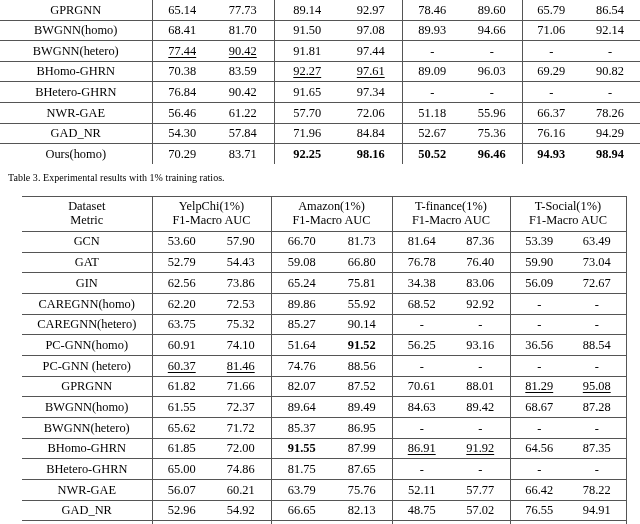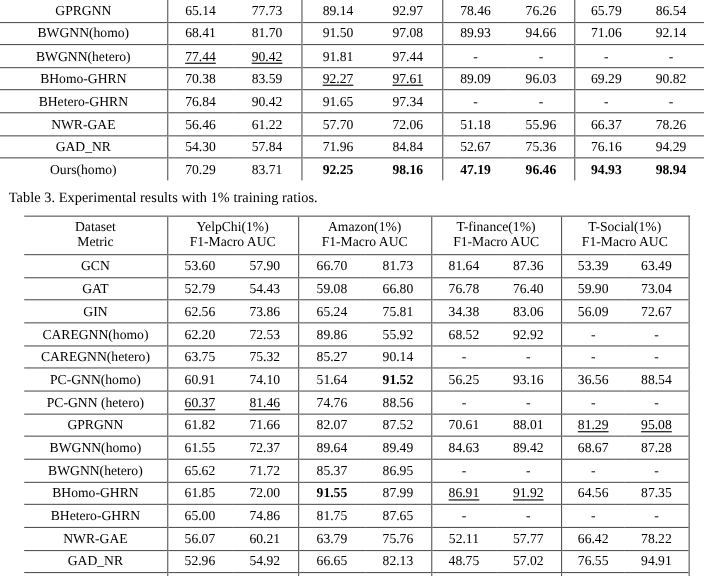--- a/index.html
+++ b/index.html
@@ -54,21 +54,21 @@
   }
   #table2 { width: 640px; }
   #table2 td { height: 19.6px; }
   #table2 .namecell { padding-right: 0px; }
 
   
   .caption {
     position: absolute;
     left: 8px;
     top: 172px;
-    font-size: 13px;
+    font-size: 10px;
     letter-spacing: 0.05px;
     white-space: nowrap;
   }
 
   
   #table3-wrap {
     position: absolute;
     left: 22px;
     top: 196px;
     width: 604px;
@@ -103,21 +103,21 @@
           <col style="width:60px">
       </colgroup>
       <tbody id="table2-body">
           <tr>
             <td class="namecell rule-top">GPRGNN</td>
             <td class="rule-top vline-l"><span>65.14</span></td>
             <td class="rule-top"><span>77.73</span></td>
             <td class="rule-top vline-l"><span>89.14</span></td>
             <td class="rule-top"><span>92.97</span></td>
             <td class="rule-top vline-l"><span>78.46</span></td>
-            <td class="rule-top"><span>76.26</span></td>
+            <td class="rule-top"><span>89.60</span></td>
             <td class="rule-top vline-l"><span>65.79</span></td>
             <td class="rule-top"><span>86.54</span></td>
           </tr>
           <tr>
             <td class="namecell rule-top">BWGNN(homo)</td>
             <td class="rule-top vline-l"><span>68.41</span></td>
             <td class="rule-top"><span>81.70</span></td>
             <td class="rule-top vline-l"><span>91.50</span></td>
             <td class="rule-top"><span>97.08</span></td>
             <td class="rule-top vline-l"><span>89.93</span></td>
@@ -179,21 +179,21 @@
             <td class="rule-top"><span>75.36</span></td>
             <td class="rule-top vline-l"><span>76.16</span></td>
             <td class="rule-top"><span>94.29</span></td>
           </tr>
           <tr>
             <td class="namecell rule-top">Ours(homo)</td>
             <td class="rule-top vline-l"><span>70.29</span></td>
             <td class="rule-top"><span>83.71</span></td>
             <td class="rule-top vline-l"><span class="b">92.25</span></td>
             <td class="rule-top"><span class="b">98.16</span></td>
-            <td class="rule-top vline-l"><span class="b">47.19</span></td>
+            <td class="rule-top vline-l"><span class="b">50.52</span></td>
             <td class="rule-top"><span class="b">96.46</span></td>
             <td class="rule-top vline-l"><span class="b">94.93</span></td>
             <td class="rule-top"><span class="b">98.94</span></td>
           </tr>
         </tbody>
     </table>
   </div>
 
   <div class="caption">Table 3. Experimental results with 1% training ratios.</div>
 

